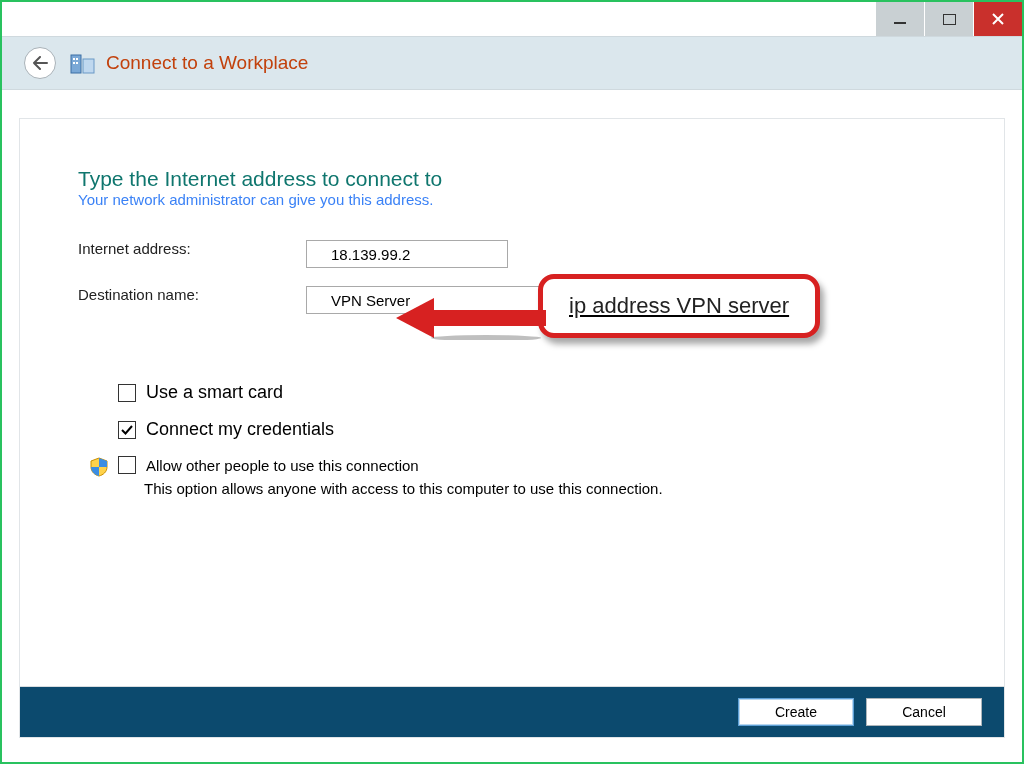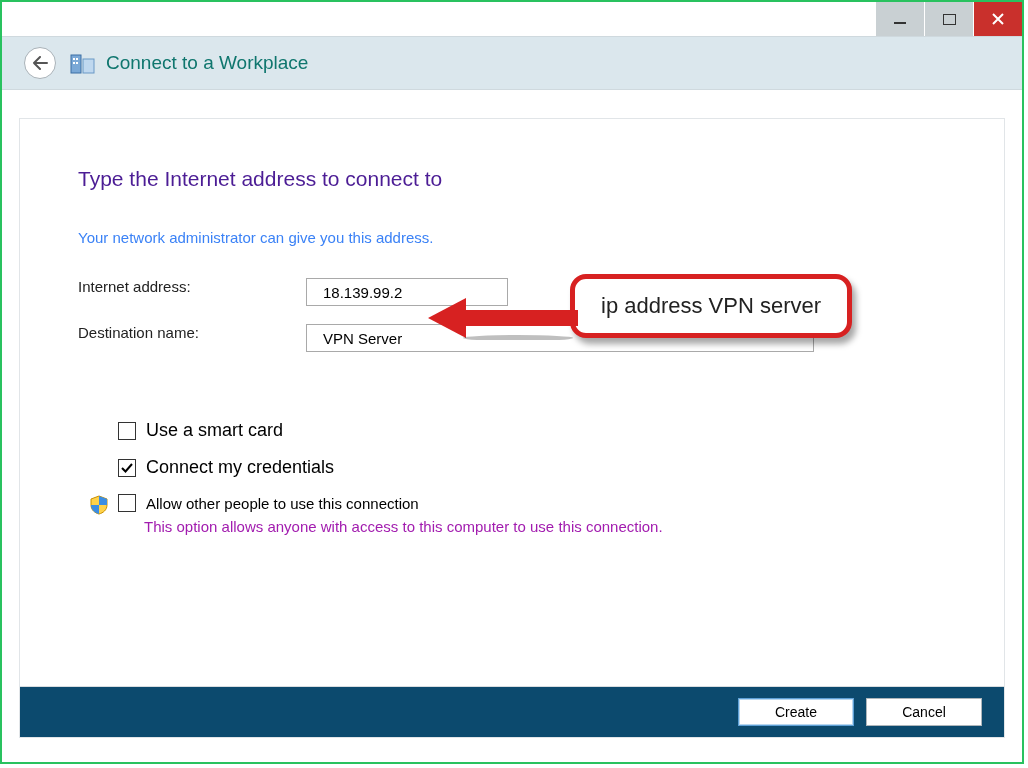--- a/index.html
+++ b/index.html
@@ -11,47 +11,47 @@
   .tb-max{background:#c9d0d3;margin-left:1px;}
   .tb-close{background:#c9302c;margin-left:1px;}
   .tb-min .dash{width:12px;height:2px;background:#333;position:relative;top:4px;}
   .tb-max .sq{width:11px;height:9px;border:1px solid #333;display:block;}
   .tb-close svg{display:block;}
   
   .headerband{background:#dbe7ed;height:52px;border-top:1px solid #cfd9de;border-bottom:1px solid #cfd9de;display:flex;align-items:center;padding-left:22px;}
   .back-btn{width:30px;height:30px;border-radius:50%;border:1px solid #a9b2b8;background:#fff;display:flex;align-items:center;justify-content:center;margin-right:14px;}
   .back-btn svg{display:block;}
   .hdr-icon{width:26px;height:26px;margin-right:10px;flex-shrink:0;}
-  .hdr-title{font-size:19px;color:#0f766e;}
+  .hdr-title{font-size:19px;color:#c2410c;}
   
   .pane{position:absolute;left:17px;right:17px;top:116px;bottom:24px;background:#fff;border:1px solid #e1e5e8;box-sizing:border-box;}
   .pane-inner{padding:48px 58px 0 58px;position:relative;height:100%;box-sizing:border-box;}
-  .page-title{color:#4c1d95;font-size:21px;font-weight:400;margin-bottom:38px;}
+  .page-title{color:#0f766e;font-size:21px;font-weight:400;}
   .subtext{font-size:15px;color:#3b82f6;margin-bottom:32px;}
   .field-row{display:flex;margin-bottom:18px;}
   .field-label{width:228px;font-size:15px;color:#222;flex-shrink:0;}
-  .field-input{height:28px;border:1px solid #a9a9a9;padding:0 16px;font:inherit;font-size:15px;box-sizing:border-box;}
+  .field-input{height:28px;border:1px solid #a9a9a9;padding:0 24px;font:inherit;font-size:15px;box-sizing:border-box;}
   .field-input.addr{width:202px;}
   .field-input.dest{width:508px;}
   .opts{margin-top:68px;margin-left:40px;}
   .chk-row{display:flex;align-items:center;margin-bottom:16px;font-size:18px;}
   .chk{width:16px;height:16px;border:1px solid #333;background:#fff;margin-right:10px;display:inline-flex;align-items:center;justify-content:center;flex-shrink:0;}
   .chk.checked svg{display:block;}
   .chk svg{display:none;}
   .allow-row{display:flex;align-items:flex-start;margin-left:-29px;margin-top:4px;}
   .shield{width:20px;height:20px;margin-right:9px;margin-top:1px;flex-shrink:0;}
   .allow-inner{display:flex;flex-direction:column;}
   .allow-top{display:flex;align-items:center;}
-  .allow-desc{font-size:15px;color:#a21caf;margin-top:6px;margin-left:26px;}
+  .allow-desc{font-size:15px;color:#000000;margin-top:6px;margin-left:26px;}
   
   .footer{position:absolute;left:0;right:0;bottom:0;height:50px;border-top:1px solid #d8dde0;background:#0c4a6e;display:flex;align-items:center;justify-content:flex-end;padding-right:22px;gap:12px;}
   .btn{height:26px;min-width:86px;font:inherit;font-size:14px;background:#fff;border:1px solid #aeb6bb;display:flex;align-items:center;justify-content:center;padding:0 14px;}
   .btn.primary{border:1px solid #5ea0d6;box-shadow:0 0 0 1px #b8d7ef inset;}
   
-  .callout{position:absolute;top:272px;left:568px;z-index:50;}
+  .callout{position:absolute;top:272px;left:536px;z-index:50;text-decoration:underline;}
   .callout-box{border:5px solid #d72121;border-radius:16px;background:#fff;padding:14px 26px;font-size:22px;color:#222;box-shadow:4px 6px 6px rgba(0,0,0,0.35);white-space:nowrap;}
   .callout-arrow{position:absolute;left:-142px;top:22px;}
 </style>
 </head>
 <body>
 
 <div class="screenshot-border">
 
   <div class="titlebar">
     <div class="tb-btn tb-min">

